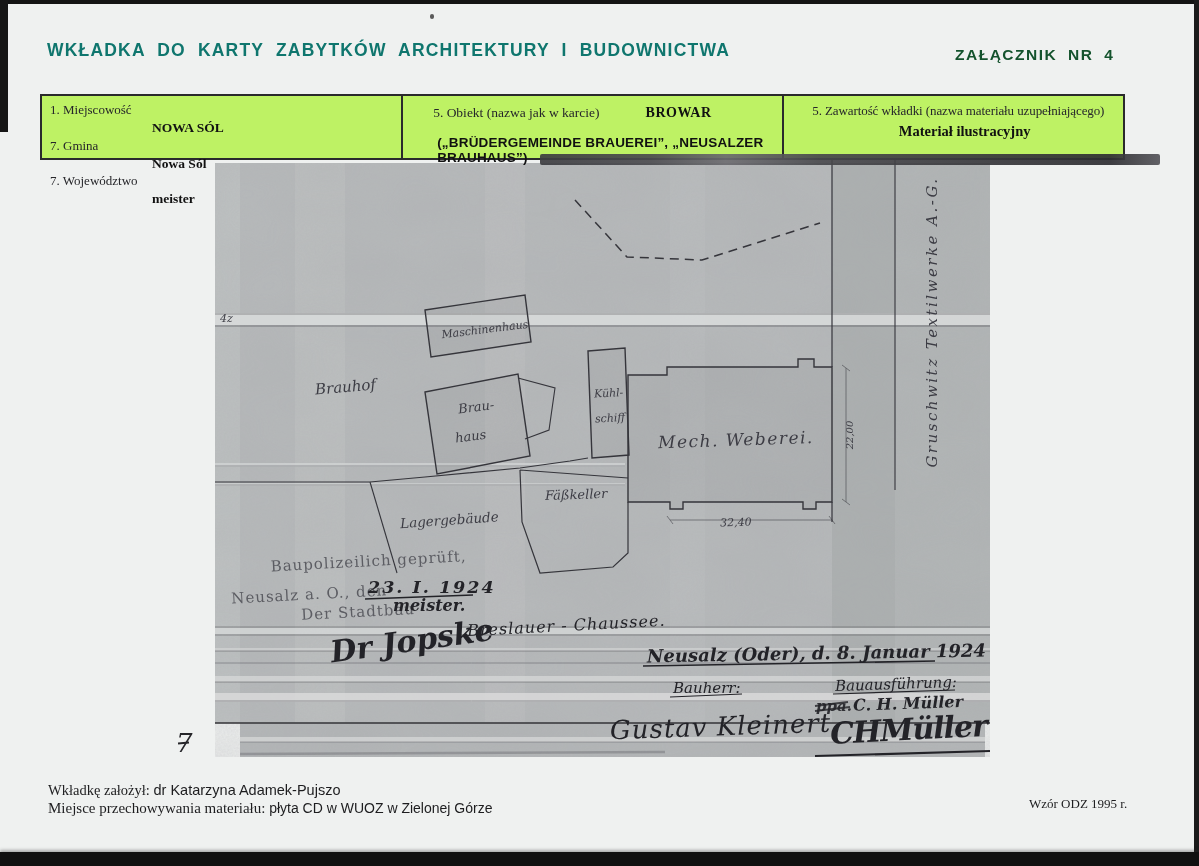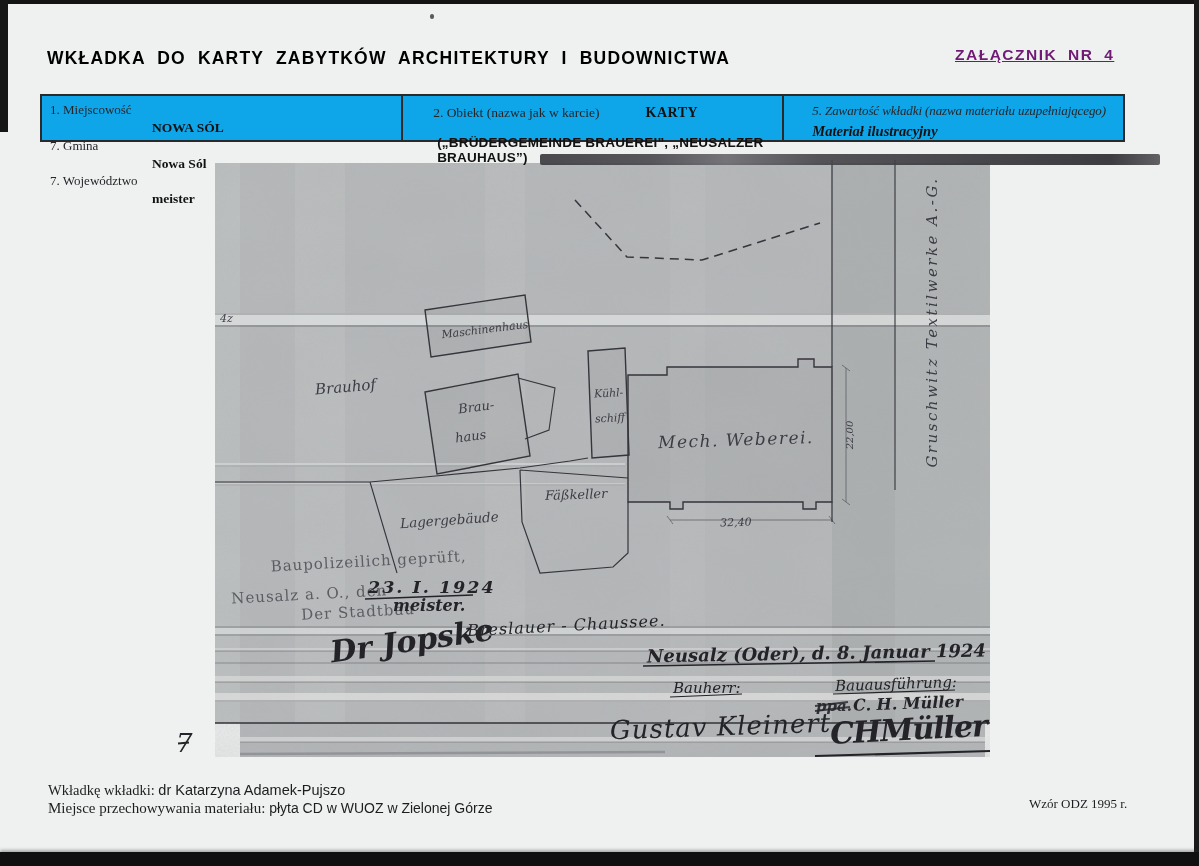--- a/index.html
+++ b/index.html
@@ -14,41 +14,41 @@
 
   
   .edge-top{left:0;top:0;width:1199px;height:4px;background:#141414;z-index:9;}
   .edge-left{left:0;top:0;width:8px;height:132px;background:#161616;z-index:9;}
   .edge-right{right:0;top:0;width:5px;height:866px;background:#1b1b1b;z-index:9;}
   .edge-bottom{left:0;top:852px;width:1199px;height:14px;background:#101010;z-index:9;
     box-shadow:0 -2px 3px rgba(40,40,40,.35);}
   .speck{left:430px;top:14px;width:4px;height:5px;background:#5a5a5a;border-radius:2px;z-index:9;}
 
   
-  .title{left:47px;top:48px;font-family:"Liberation Sans",sans-serif;font-weight:bold;
-    font-size:17.5px;letter-spacing:1.2px;word-spacing:6px;color:#000000;z-index:5;}
+  .title{left:47px;top:40px;font-family:"Liberation Sans",sans-serif;font-weight:bold;
+    font-size:17.5px;letter-spacing:1.2px;word-spacing:6px;color:#0f766e;z-index:5;}
   .annex{left:955px;top:46px;font-family:"Liberation Sans",sans-serif;font-weight:bold;
-    font-size:15.5px;letter-spacing:1.5px;word-spacing:5px;color:#701a75;z-index:5;text-decoration:underline;}
-
-  
-  .info-table{left:40px;top:94px;width:1085px;height:48px;display:flex;
-    border:2px solid #2a2a2c;background:#0ea5e9;box-sizing:border-box;z-index:4;gap:20px;}
+    font-size:15.5px;letter-spacing:1.5px;word-spacing:5px;color:#14532d;z-index:5;}
+
+  
+  .info-table{left:40px;top:94px;width:1085px;height:66px;display:flex;
+    border:2px solid #2a2a2c;background:#bef264;box-sizing:border-box;z-index:4;gap:20px;}
   .cell{box-sizing:border-box;height:100%;}
   .cell1{width:375px;border-right:2px solid #2a2a2c;padding:5px 8px 0 8px;}
   .cell2{width:375px;border-right:2px solid #2a2a2c;padding:7px 8px 0 10px;}
-  .cell3{width:331px;padding:7px 6px 0 8px;font-style:italic;}
+  .cell3{width:331px;padding:7px 6px 0 8px;}
   .frow{display:grid;grid-template-columns:102px auto;line-height:17.5px;}
   .flabel{font-size:13px;color:#26262a;}
   .fvalue{font-family:Liberation Serif, serif;font-weight:bold;font-size:13.5px;color:#111;margin-top:18px;}
   .objline1 .flabel{font-size:13.5px;}
   .objvalue{font-weight:bold;font-size:14px;margin-left:42px;letter-spacing:.5px;}
   .objline2{font-family:"Liberation Sans",sans-serif;font-weight:bold;font-size:13.5px;
     margin-top:14px;margin-left:4px;letter-spacing:.2px;color:#111;}
   .cell3 .flabel{font-size:13px;letter-spacing:-0.1px;}
-  .contentsvalue{text-align:left;font-weight:bold;font-size:14.5px;margin-top:4px;color:#111;}
+  .contentsvalue{text-align:center;font-weight:bold;font-size:14.5px;margin-top:4px;color:#111;}
 
   
   .dark-strip{left:540px;top:154px;width:620px;height:11px;z-index:6;
     background:linear-gradient(90deg,#3c3c40 0%,#4a4a4e 18%,#6a6a6e 30%,#47474b 45%,#39393d 70%,#2e2e32 92%,#55555a 100%);
     opacity:.92;border-radius:2px;}
 
   
   .scan{left:215px;top:150px;z-index:1;}
   text{fill:#3a3a42;}
   .ink{font-family:"DejaVu Serif",serif;font-style:italic;fill:#232328;}
@@ -87,22 +87,22 @@
       <span class="flabel">7. Gmina</span>
       <span class="fvalue">Nowa Sól</span>
     </div>
     <div class="frow">
       <span class="flabel">7. Województwo</span>
       <span class="fvalue">meister</span>
     </div>
   </div>
   <div class="cell cell2">
     <div class="objline1">
-      <span class="flabel">2. Obiekt (nazwa jak w karcie)</span>
-      <span class="fvalue serif objvalue">KARTY</span>
+      <span class="flabel">5. Obiekt (nazwa jak w karcie)</span>
+      <span class="fvalue serif objvalue">BROWAR</span>
     </div>
     <div class="objline2">(„BRÜDERGEMEINDE BRAUEREI”, „NEUSALZER BRAUHAUS”)</div>
   </div>
   <div class="cell cell3">
     <div class="flabel">5. Zawartość wkładki (nazwa materiału uzupełniającego)</div>
     <div class="contentsvalue">Materiał ilustracyjny</div>
   </div>
 </div>
 
 <div class="abs dark-strip"></div>
@@ -223,20 +223,20 @@
     <text class="ink" x="601" y="561" font-size="15" font-weight="bold" opacity="0.9">ppa.</text>
     <text class="ink" x="638" y="559" font-size="16" font-weight="bold" transform="rotate(-2 690 553)">C. H. Müller</text>
     <text class="ink" x="395" y="586" font-size="26" letter-spacing="1" transform="rotate(-2 490 578)">Gustav Kleinert</text>
     <text class="ink" x="615" y="590" font-size="30" font-weight="bold" letter-spacing="-1" transform="rotate(-3 690 580)">CHMüller</text>
   </g>
 </svg>
 
 <div class="abs pageno">7</div>
 
 <div class="abs f-line1">
-  <span class="serif">Wkładkę wkładki:</span>
+  <span class="serif">Wkładkę założył:</span>
   <span class="f-val">dr Katarzyna Adamek-Pujszo</span>
 </div>
 <div class="abs f-line2">
   <span class="serif">Miejsce przechowywania materiału:</span>
   <span class="f-val" style="font-size:14px">płyta CD w WUOZ w Zielonej Górze</span>
 </div>
 <div class="abs f-note serif">Wzór ODZ 1995 r.</div>
 
 </body></html>

